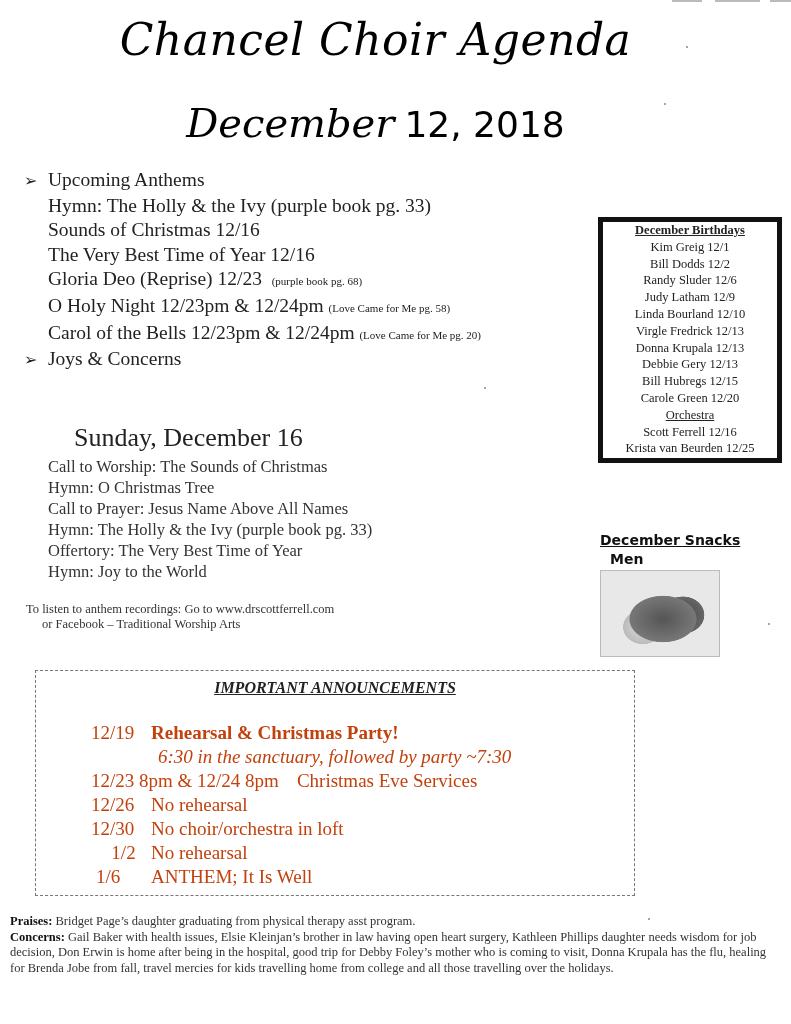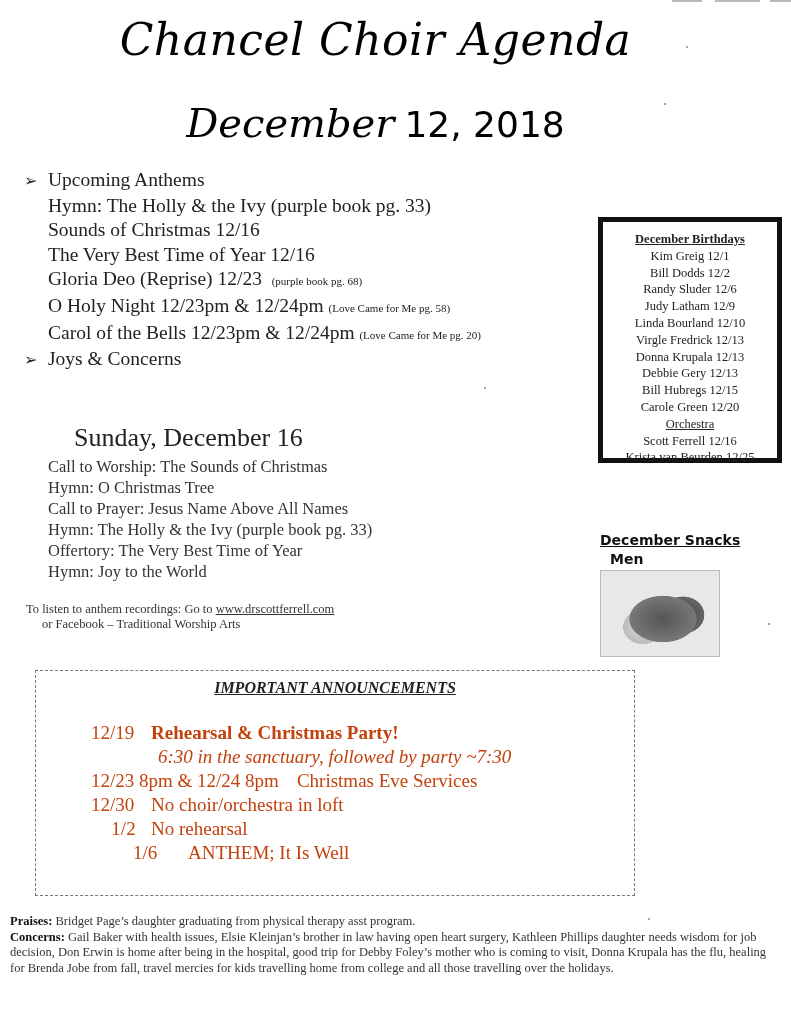--- a/index.html
+++ b/index.html
@@ -7,34 +7,34 @@
     .abs { position:absolute; }
     .title { left:0; width:791px; top:14px; text-align:center; font-family:"DejaVu Serif", serif; font-style:italic; font-size:44px; letter-spacing:0.5px; color:#000; transform:translateX(-20px); }
     .date { left:0; width:791px; top:100px; text-align:center; font-size:40px; color:#000; transform:translateX(-20px); }
     .date .script { font-family:"DejaVu Serif", serif; font-style:italic; }
     .date .num { font-family:"DejaVu Sans", sans-serif; font-size:36px; }
     .anthems { left:24px; top:168px; font-size:19.5px; line-height:24.6px; color:#222; }
     .anthems .row { white-space:nowrap; }
     .anthems .bullet { display:inline-block; width:24px; font-size:16px; }
     .anthems .indent { padding-left:24px; }
     .anthems .small { font-size:11px; }
-    .bday { left:598px; top:217px; width:184px; height:246px; border:5px solid #111; box-sizing:border-box; text-align:center; font-size:12.5px; line-height:16.8px; padding-top:9px; color:#222; }
+    .bday { left:598px; top:217px; width:184px; height:246px; border:5px solid #111; box-sizing:border-box; text-align:center; font-size:12.5px; line-height:16.8px; padding-top:0; color:#222; }
     .bday .head { font-weight:bold; text-decoration:underline; font-size:12.5px; }
     .bday .sub { text-decoration:underline; }
     .sunday-title { left:74px; top:423px; font-size:26px; color:#222; }
     .sunday { left:48px; top:456px; font-size:16.5px; line-height:21px; color:#333; }
     .snacks-title { left:600px; top:532px; font-family:"DejaVu Sans", sans-serif; font-weight:bold; font-size:14px; text-decoration:underline; color:#111; }
     .snacks-sub { left:610px; top:551px; font-family:"DejaVu Sans", sans-serif; font-weight:bold; font-size:14px; color:#111; }
     .snack-img { left:600px; top:570px; width:118px; height:85px; background:
         radial-gradient(ellipse 55px 38px at 62px 48px, #555 0, #777 60%, transparent 62%),
         radial-gradient(ellipse 28px 24px at 42px 56px, #ddd 0, #bbb 70%, transparent 72%),
         radial-gradient(ellipse 30px 26px at 82px 44px, #444 0, #666 70%, transparent 72%),
         #e8e8e8; border:1px solid #bbb; }
     .listen { left:26px; top:602px; font-size:12.5px; line-height:15px; color:#333; }
-    .listen .link { text-decoration:underline; }
+    .listen .link { }
     .listen .l2 { padding-left:16px; }
     .announce { left:35px; top:670px; width:600px; height:226px; border:1px dashed #777; box-sizing:border-box; }
     .ann-title { left:0; width:100%; top:8px; text-align:center; font-style:italic; font-weight:bold; text-decoration:underline; font-size:16px; color:#222; }
     .ann-rows { left:55px; top:50px; font-size:19px; line-height:24px; color:#c2410c; }
     .ann-rows .row { white-space:nowrap; }
     .ann-rows .d { display:inline-block; width:60px; }
     .ann-rows .bold { font-weight:bold; }
     .ann-rows .ital { font-style:italic; padding-left:67px; }
     .ann-rows .sp { display:inline-block; width:18px; }
     .praises { left:10px; top:914px; width:770px; font-size:12.5px; line-height:15.6px; color:#333; }
@@ -110,27 +110,30 @@
   <div class="abs ann-title">IMPORTANT ANNOUNCEMENTS</div>
   <div class="abs ann-rows">
     <div class="row">
       <span class="d">12/19</span><span class="bold">Rehearsal &amp; Christmas Party!</span>
     </div>
     <div class="row ital">6:30 in the sanctuary, followed by party ~7:30</div>
     <div class="row">
       <span>12/23 8pm &amp; 12/24 8pm</span><span class="sp"></span><span>Christmas Eve Services</span>
     </div>
     <div class="row">
+      <span class="d">12/26</span><span>No rehearsal</span>
+    </div>
+    <div class="row">
       <span class="d">12/30</span><span>No choir/orchestra in loft</span>
     </div>
     <div class="row">
       <span class="d" style="padding-left:5px;width:55px;text-align:center;"> 1/2</span><span>No rehearsal</span>
     </div>
     <div class="row">
-      <span class="d" style="padding-left:5px;width:55px;margin-left:37px;"> 1/6</span><span>ANTHEM;  It Is Well</span>
+      <span class="d" style="padding-left:5px;width:55px;"> 1/6</span><span>ANTHEM;  It Is Well</span>
     </div>
   </div>
 </div>
 
 <div class="abs praises">
   <div><b>Praises:</b><span>  Bridget Page’s daughter graduating from physical therapy asst program.</span></div>
   <div><b>Concerns:</b><span>  Gail Baker with health issues, Elsie Kleinjan’s brother in law having open heart surgery, Kathleen Phillips daughter needs wisdom for job decision, Don Erwin is home after being in the hospital, good trip for Debby Foley’s mother who is coming to visit, Donna Krupala has the flu, healing for Brenda Jobe from fall, travel mercies for kids travelling home from college and all those travelling over the holidays.</span></div>
 </div>
 
 <div class="abs speck" style="left:686px;top:46px;"></div>

